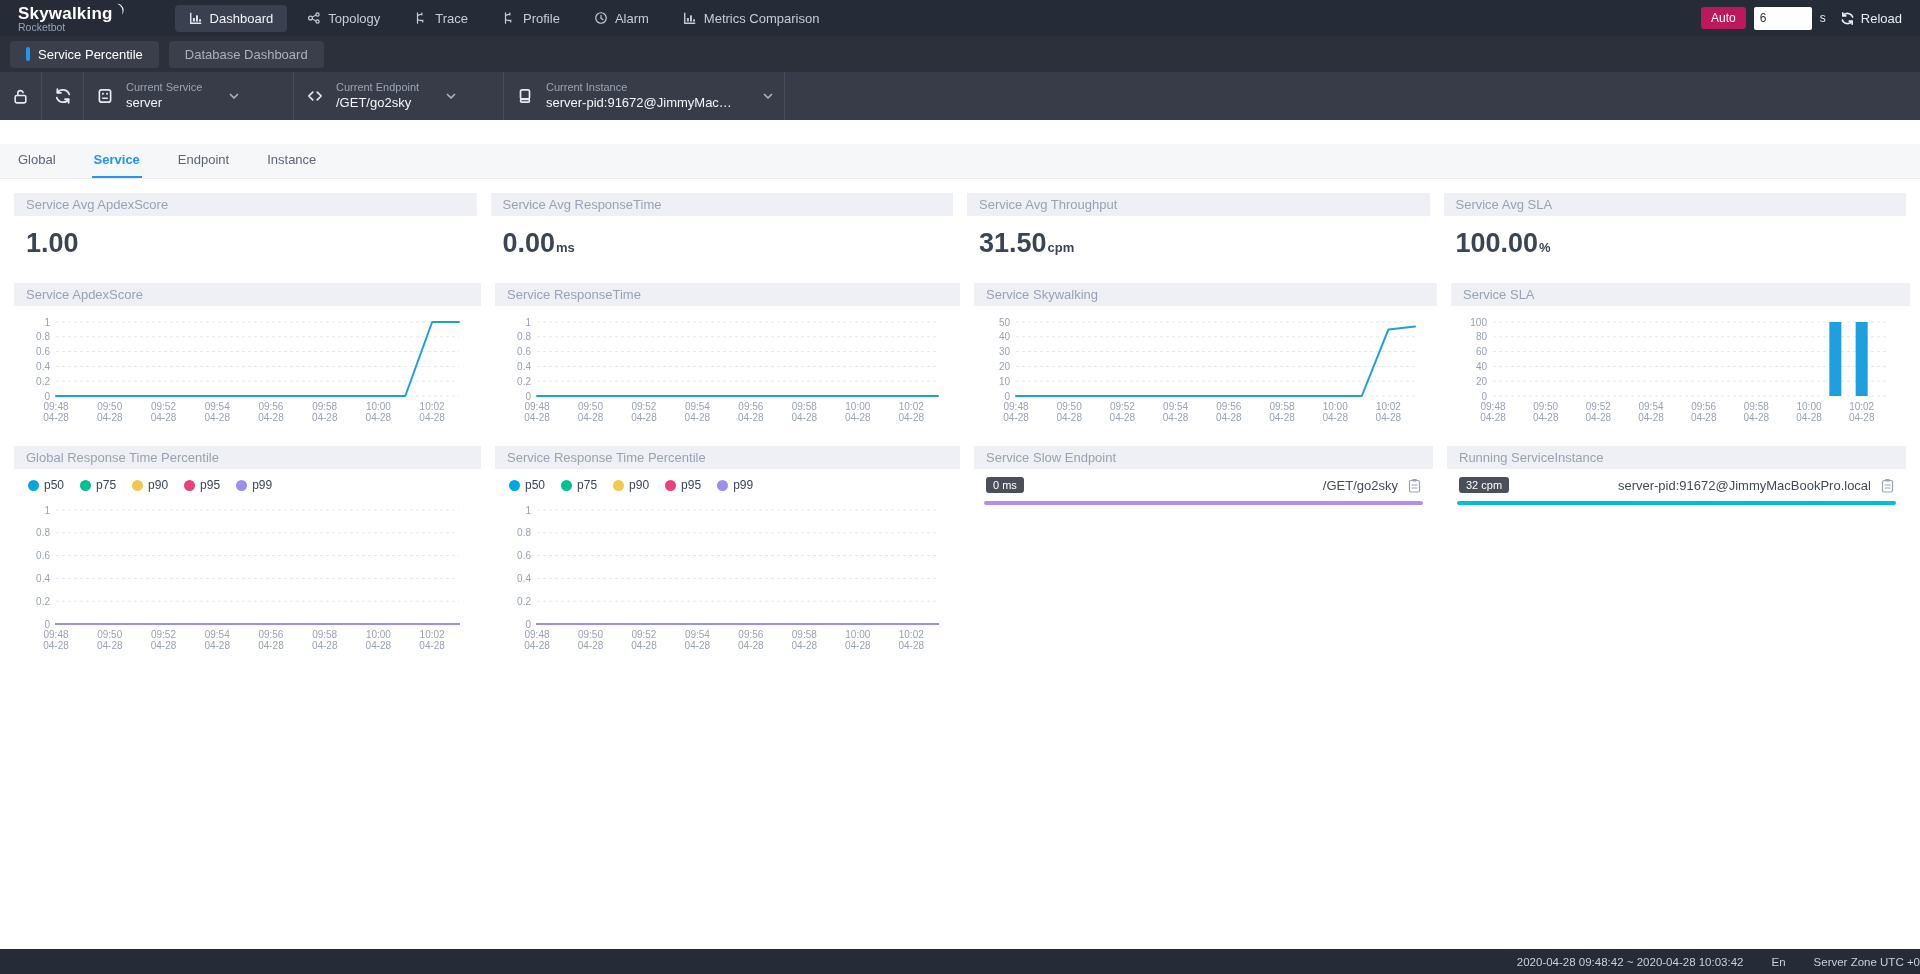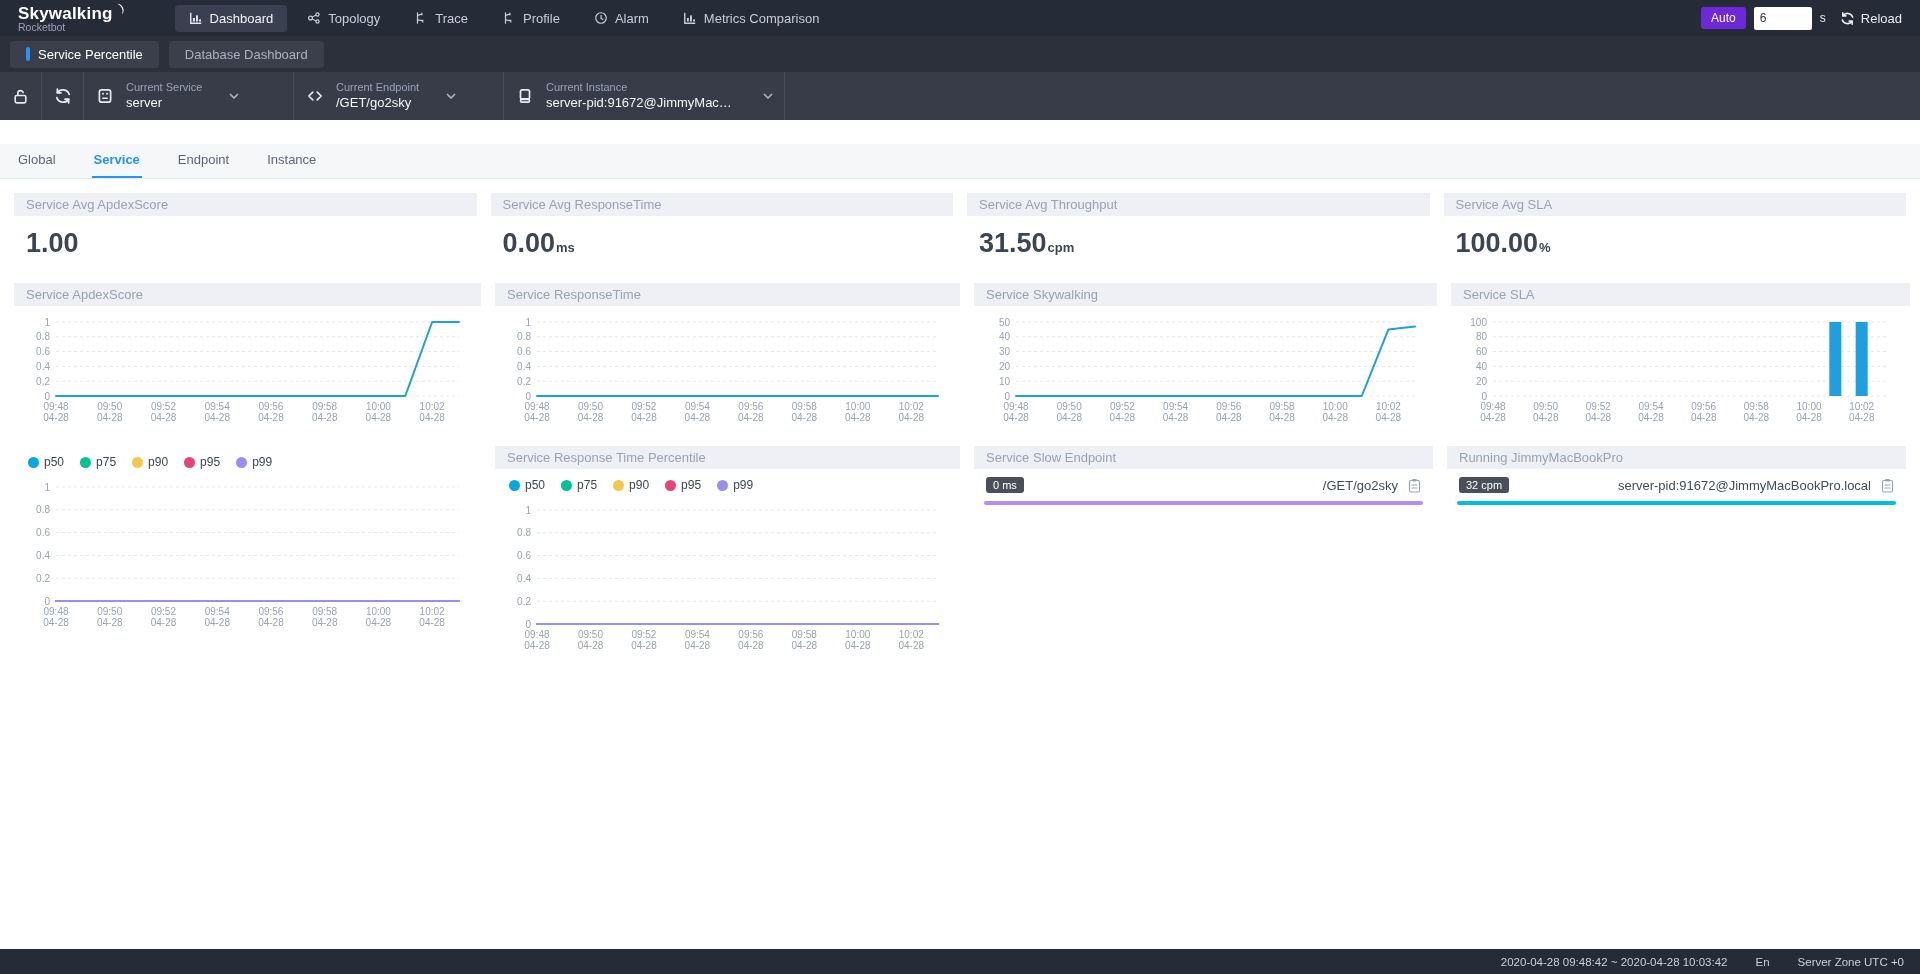--- a/index.html
+++ b/index.html
@@ -57,21 +57,21 @@
   .chart-box { padding: 8px 6px 2px; }
   .legend { display: flex; align-items: center; gap: 16px; padding: 9px 14px 2px; }
   .legend-item { display: flex; align-items: center; gap: 5px; font-size: 12px; color: #3c4554; cursor: pointer; }
   .dot { width: 11px; height: 11px; border-radius: 50%; display: inline-block; }
   .entry-row { display: flex; align-items: center; padding: 8px 12px 6px; gap: 10px; }
   .entry-badge { background: #4a4f5a; color: #ffffff; font-size: 11px; padding: 2px 7px; border-radius: 3px; white-space: nowrap; }
   .entry-name { font-size: 13px; color: #434b59; flex: 1; overflow: hidden; text-overflow: ellipsis; white-space: nowrap; }
   .entry-copy { cursor: pointer; display: flex; align-items: center; }
   .entry-bar { height: 4px; border-radius: 2px; margin: 2px 10px 10px; }
   
-  .footer { height: 25px; background: #262b38; color: #c9cfdc; display: flex; align-items: center; justify-content: flex-end; gap: 28px; padding: 0 16px; font-size: 11.5px; flex-shrink: 0; }
+  .footer { height: 25px; background: #262b38; color: #c9cfdc; display: flex; align-items: center; justify-content: flex-end; gap: 28px; padding: 0 0; font-size: 11.5px; flex-shrink: 0; }
   .footer .f-item { cursor: pointer; }
 </style>
 </head>
 <body>
 
 <div class="topnav">
   <div class="brand">
     <div class="brand-top">
       <span class="brand-name">Skywalking</span>
       <svg class="brand-moon" viewBox="0 0 16 16">
@@ -122,21 +122,21 @@
       <svg width="14" height="14" viewBox="0 0 16 16">
           <path d="M2 2v12h12" stroke="#c6ccd9" stroke-width="1.6" fill="none"></path>
           <rect x="4.5" y="8" width="2.2" height="4" fill="#c6ccd9"></rect>
           <rect x="8" y="5" width="2.2" height="7" fill="#c6ccd9"></rect>
           <rect x="11.5" y="9.5" width="2.2" height="2.5" fill="#c6ccd9"></rect>
         </svg>
       <span>Metrics Comparison</span>
     </div>
   </div>
   <div class="topnav-right">
-    <button class="auto-btn" style="background-color: #6d28d9;">Auto</button>
+    <button class="auto-btn" style="background-color: #be185d;">Auto</button>
     <input class="interval-input" value="6" style="">
     <span class="interval-unit">s</span>
     <div class="reload">
       <svg width="15" height="15" viewBox="0 0 16 16">
           <path d="M13.5 6.5A6 6 0 0 0 3 5" stroke="#e8ebf2" stroke-width="1.7" fill="none" stroke-linecap="round"></path>
           <path d="M3 2v3.2h3.2" stroke="#e8ebf2" stroke-width="1.7" fill="none" stroke-linecap="round" stroke-linejoin="round"></path>
           <path d="M2.5 9.5A6 6 0 0 0 13 11" stroke="#e8ebf2" stroke-width="1.7" fill="none" stroke-linecap="round"></path>
           <path d="M13 14v-3.2H9.8" stroke="#e8ebf2" stroke-width="1.7" fill="none" stroke-linecap="round" stroke-linejoin="round"></path>
         </svg>
       <span>Reload</span>
@@ -398,20 +398,21 @@
             <text x="404.6666666666667" y="96" text-anchor="middle" font-size="10" fill="#99a1b3">10:02</text>
             <text x="404.6666666666667" y="107" text-anchor="middle" font-size="10" fill="#99a1b3">04-28</text>
             <rect x="372.3333333333333" y="8" width="12" height="74" fill="#1e9fdf"></rect>
             <rect x="398.6666666666667" y="8" width="12" height="74" fill="#1e9fdf"></rect>
           </svg></div>
     </div>
   </div>
 
   <div class="grid">
     <div class="card">
+      <div class="card-header">Global Response Time Percentile</div>
       <div class="legend">
         <span class="legend-item">
             <span class="dot" style="background-color: rgb(0, 167, 224);"></span>
             <span>p50</span>
           </span>
         <span class="legend-item">
             <span class="dot" style="background-color: rgb(0, 194, 146);"></span>
             <span>p75</span>
           </span>
         <span class="legend-item">
@@ -532,21 +533,21 @@
           <svg width="13" height="15" viewBox="0 0 13 15">
               <rect x="1.5" y="2.5" width="10" height="11.5" rx="1.5" stroke="#9aa3b6" stroke-width="1.2" fill="none"></rect>
               <rect x="4.2" y="1" width="4.6" height="2.6" rx="0.8" fill="#9aa3b6"></rect>
               <path d="M4 7h5M4 10h5" stroke="#9aa3b6" stroke-width="1.1" stroke-linecap="round"></path>
             </svg>
         </span>
       </div>
       <div class="entry-bar" style="background-color: rgb(180, 140, 242);"></div>
     </div>
     <div class="card">
-      <div class="card-header">Running JimmyMacBookPro</div>
+      <div class="card-header">Running ServiceInstance</div>
       <div class="entry-row">
         <span class="entry-badge">32 cpm</span>
         <span class="entry-name">server-pid:91672@JimmyMacBookPro.local</span>
         <span class="entry-copy">
           <svg width="13" height="15" viewBox="0 0 13 15">
               <rect x="1.5" y="2.5" width="10" height="11.5" rx="1.5" stroke="#9aa3b6" stroke-width="1.2" fill="none"></rect>
               <rect x="4.2" y="1" width="4.6" height="2.6" rx="0.8" fill="#9aa3b6"></rect>
               <path d="M4 7h5M4 10h5" stroke="#9aa3b6" stroke-width="1.1" stroke-linecap="round"></path>
             </svg>
         </span>

